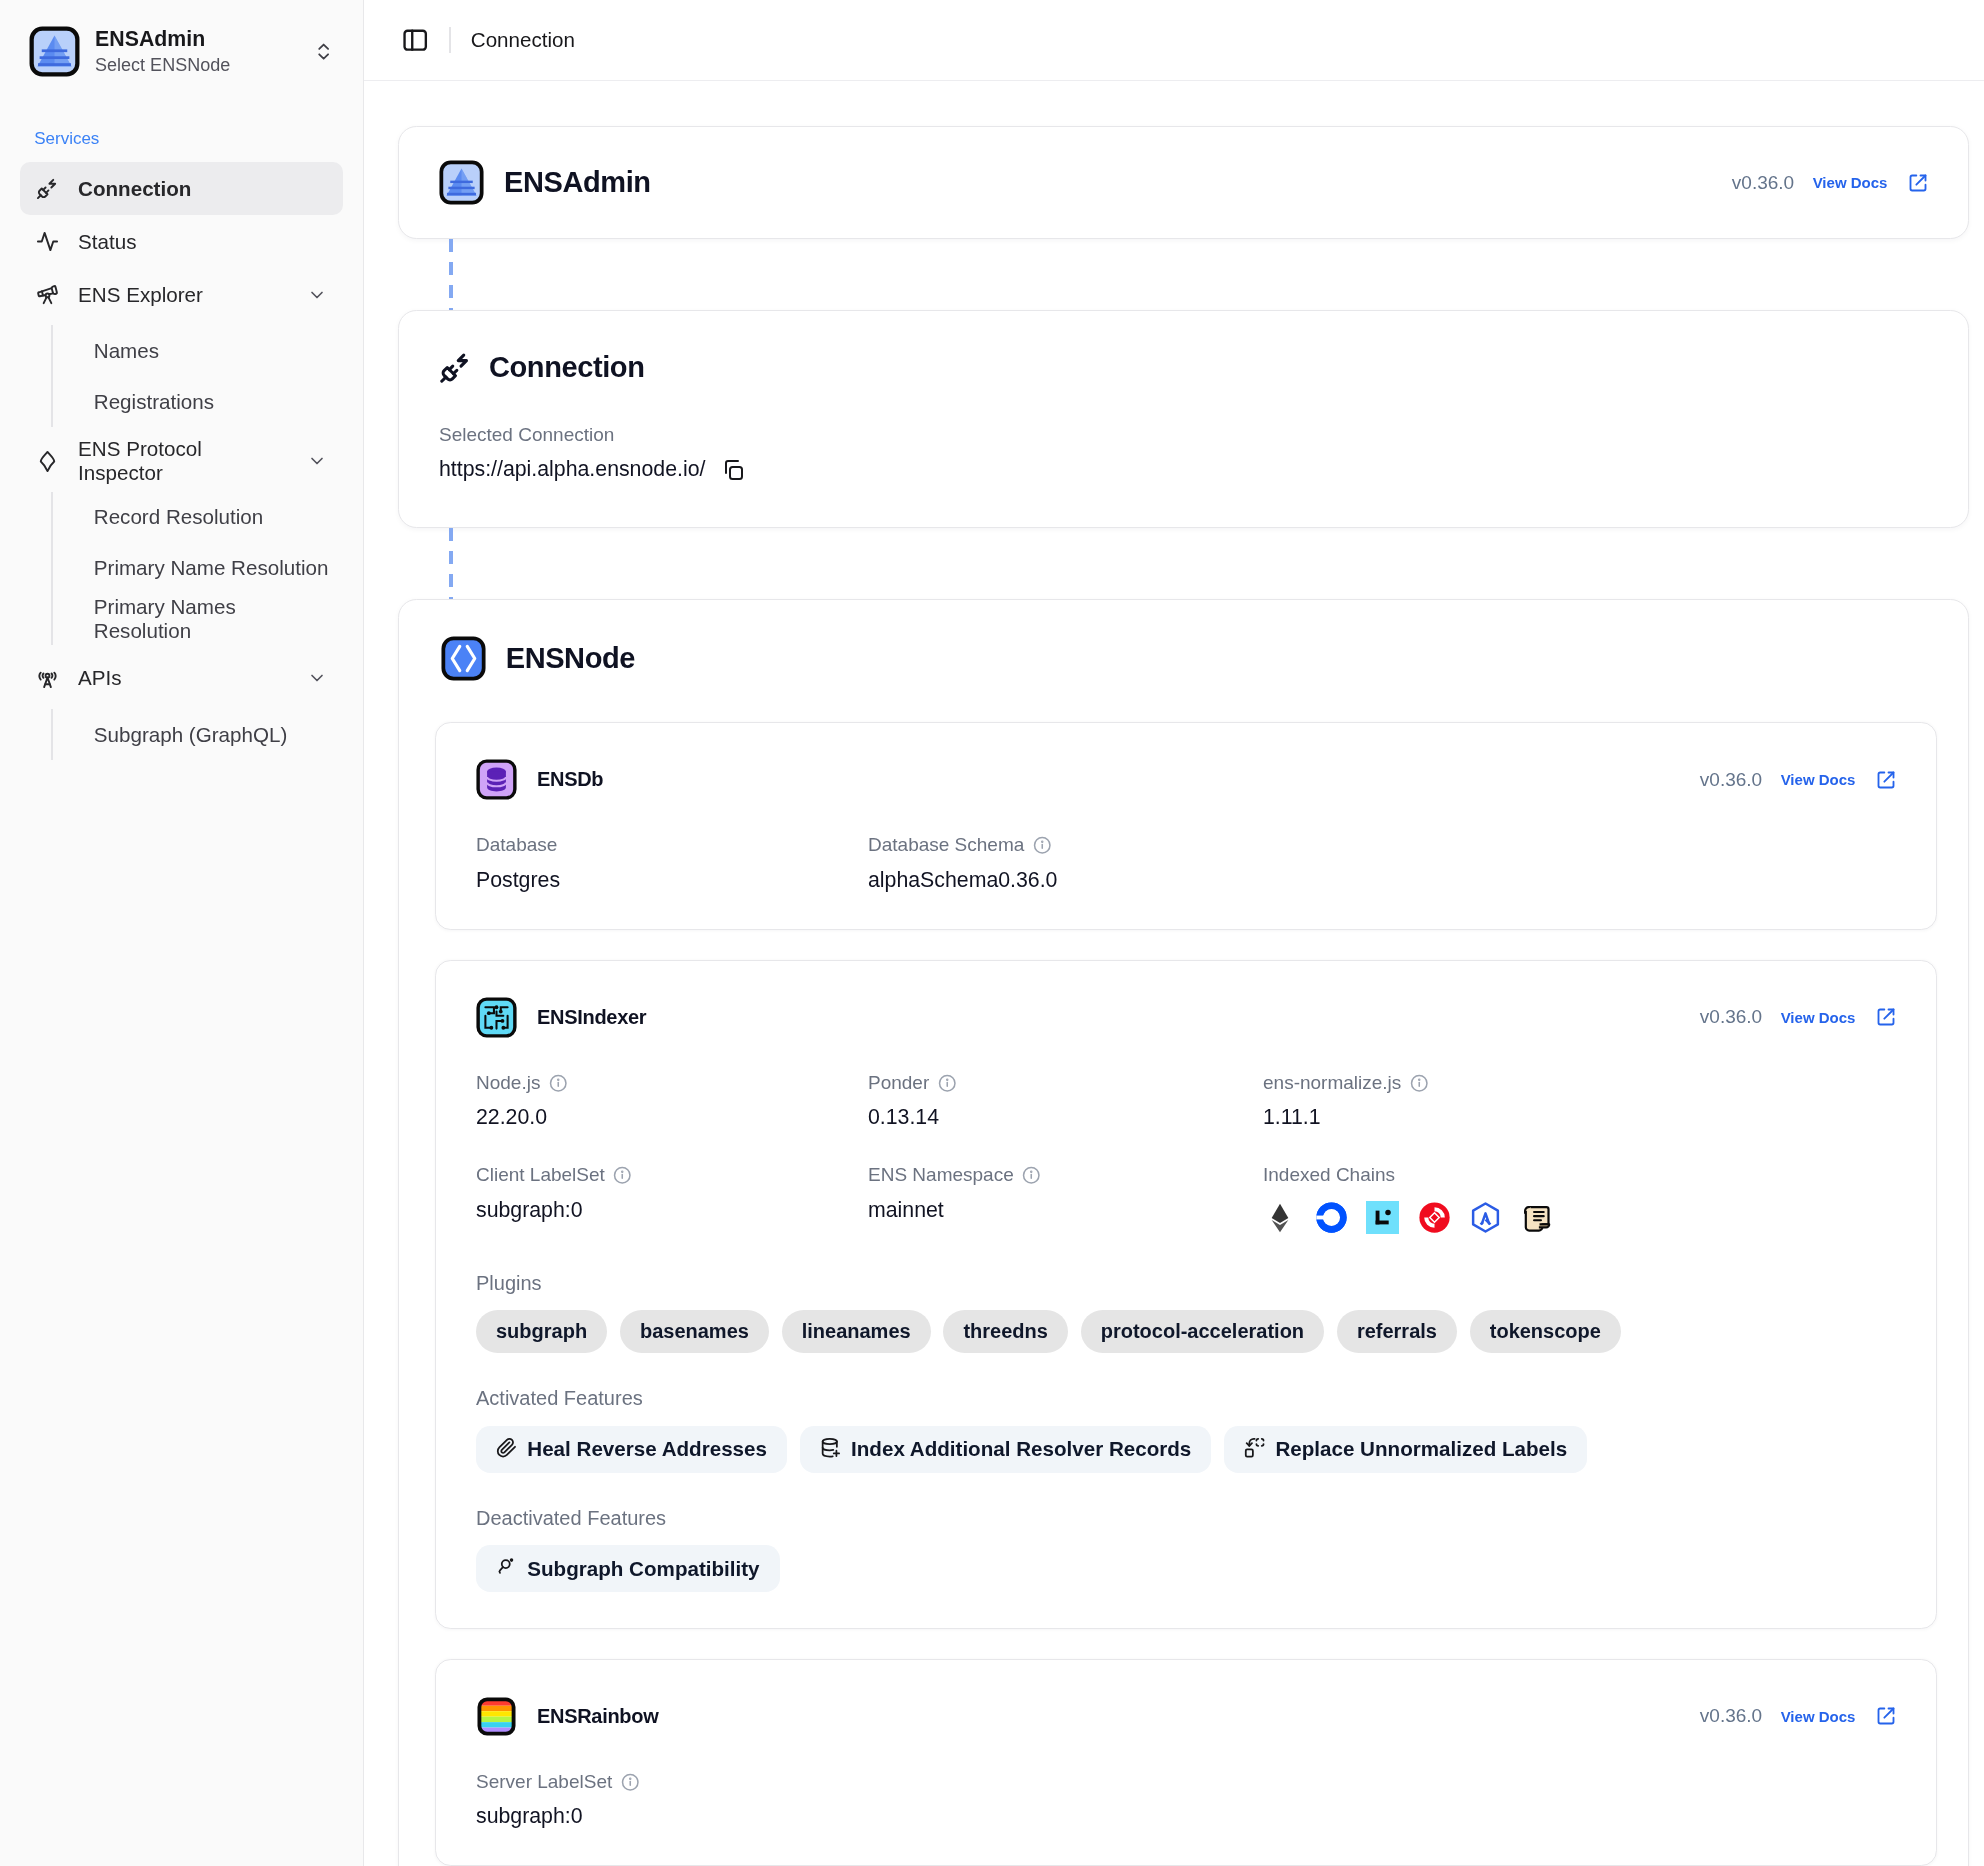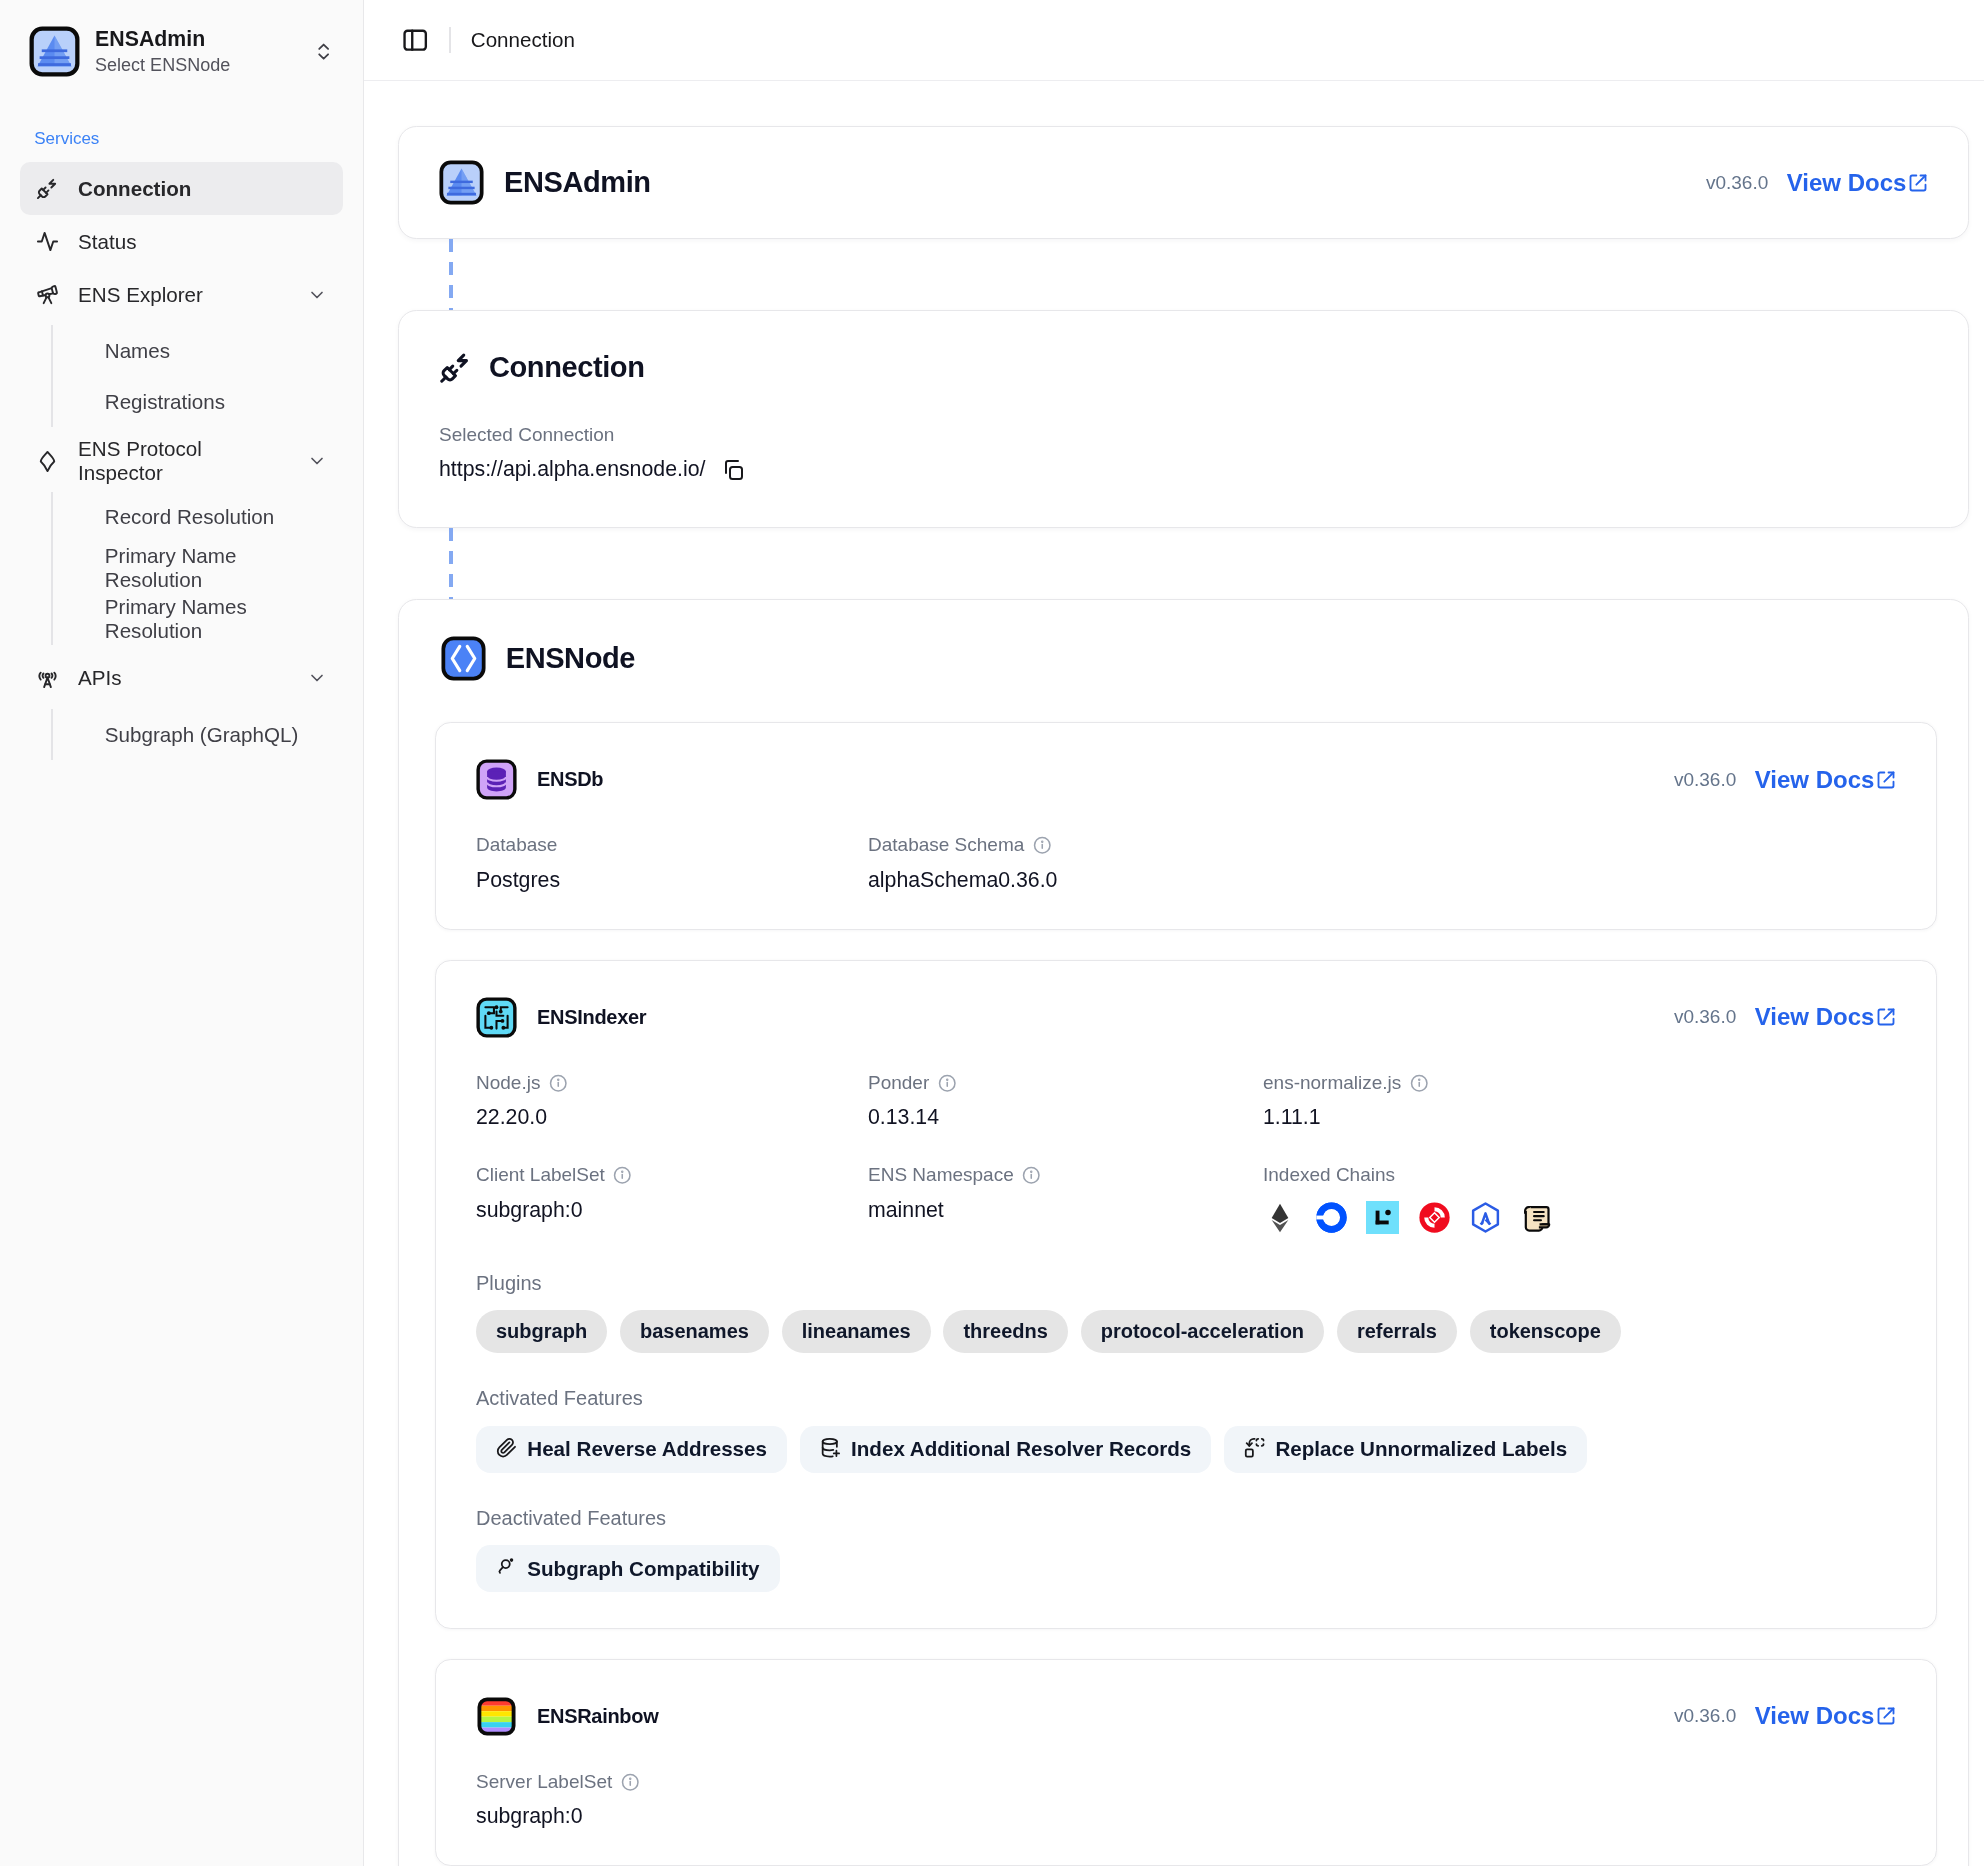--- a/index.html
+++ b/index.html
@@ -28,21 +28,21 @@
   .sb-item {
     display:flex; align-items:center; gap:18.5px;
     height:53px; padding:0 15.6px; border-radius:10px;
     font-size:20.6px; color:#27272a; cursor:pointer;
   }
   .sb-item.active { background:#ececee; font-weight:600; }
   .sb-item .sb-ic { width:24px; color:#27272a; }
   .sb-item .grow { flex:1; }
   .sb-chev { color:#52525b; }
   .sb-children {
-    margin:4.3px 0 7.1px 31px; padding-left:39px;
+    margin:4.3px 0 7.1px 31px; padding-left:28px;
     border-left:2.1px solid #e4e4e7;
     display:flex; flex-direction:column;
   }
   .sb-child {
     height:51px; display:flex; align-items:center;
     font-size:20.6px; color:#3f3f46; padding:0 12.8px; border-radius:8.5px; cursor:pointer;
   }
 
   
   .main { flex:1; height:100%; display:flex; flex-direction:column; overflow:hidden; }
@@ -58,22 +58,22 @@
 
   .card {
     background:#fff; border:1.4px solid #e7e7ea; border-radius:18.5px;
     box-shadow:0 1.4px 5.7px rgba(16,24,40,.04);
   }
   .card-hd { display:flex; align-items:center; gap:20px; }
   .card-title { font-size:29px; font-weight:bold; color:#0f1222; letter-spacing:-0.4px; }
   .hd-right { margin-left:auto; display:flex; align-items:center; gap:18.5px; }
   .version { font-size:19px; color:#64748b; }
   .viewdocs {
-    display:inline-flex; align-items:center; gap:2px;
-    font-size:24px; font-weight:600; color:#2563eb; text-decoration:none; cursor:pointer;
+    display:inline-flex; align-items:center; gap:21px;
+    font-size:15px; font-weight:600; color:#2563eb; text-decoration:none; cursor:pointer;
   }
   .viewdocs svg { color:#2563eb; }
 
   .outer-card-1 { padding:33px 40px; }
   .connector {
     width:4.3px; height:71px; margin-left:51px;
     background:repeating-linear-gradient(to bottom, #84a9f2 0 12.8px, transparent 12.8px 23px);
   }
   .conn-card { padding:40px 40px 45px; }
   .conn-hd { display:flex; align-items:center; gap:17px; }

